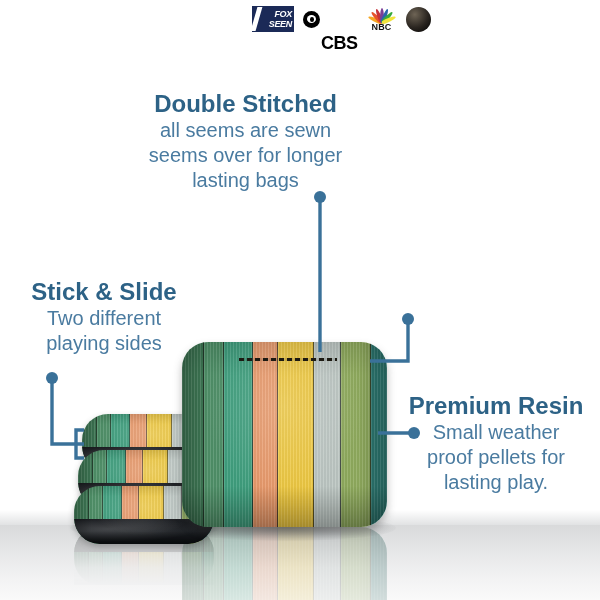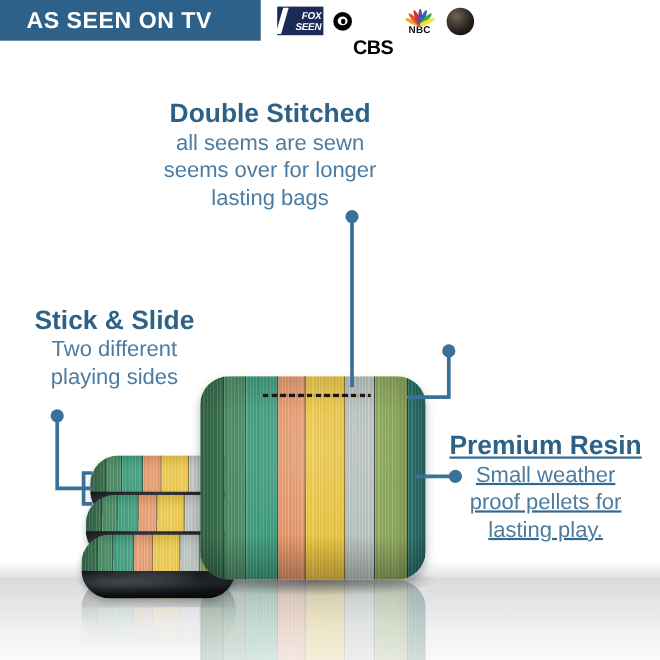--- a/index.html
+++ b/index.html
@@ -215,21 +215,20 @@
     left: 6px;
     top: 278px;
     width: 196px;
     text-align: center;
   }
   #co-resin {
     left: 398px;
     top: 392px;
     width: 196px;
     text-align: center;
-    text-decoration: underline;
   }
 
   
   .connector {
     position: absolute;
     overflow: visible;
   }
 
   
   .photo {
@@ -352,23 +351,20 @@
     position: absolute;
     border-radius: 50%;
     background: radial-gradient(ellipse at center, rgba(80,84,88,0.55) 0%, rgba(80,84,88,0.22) 45%, rgba(80,84,88,0) 75%);
   }
 </style>
 </head>
 <body>
 
 <div class="stage">
 
-  <div class="banner">
-    <div class="banner-text">AS SEEN ON TV</div>
-  </div>
 
   <div class="logos">
 
     <div class="logo-fox">
       <span>FOX</span>
       <span>SEEN</span>
     </div>
 
     <div class="logo-cbs">
       <div class="cbs-eye"></div>

